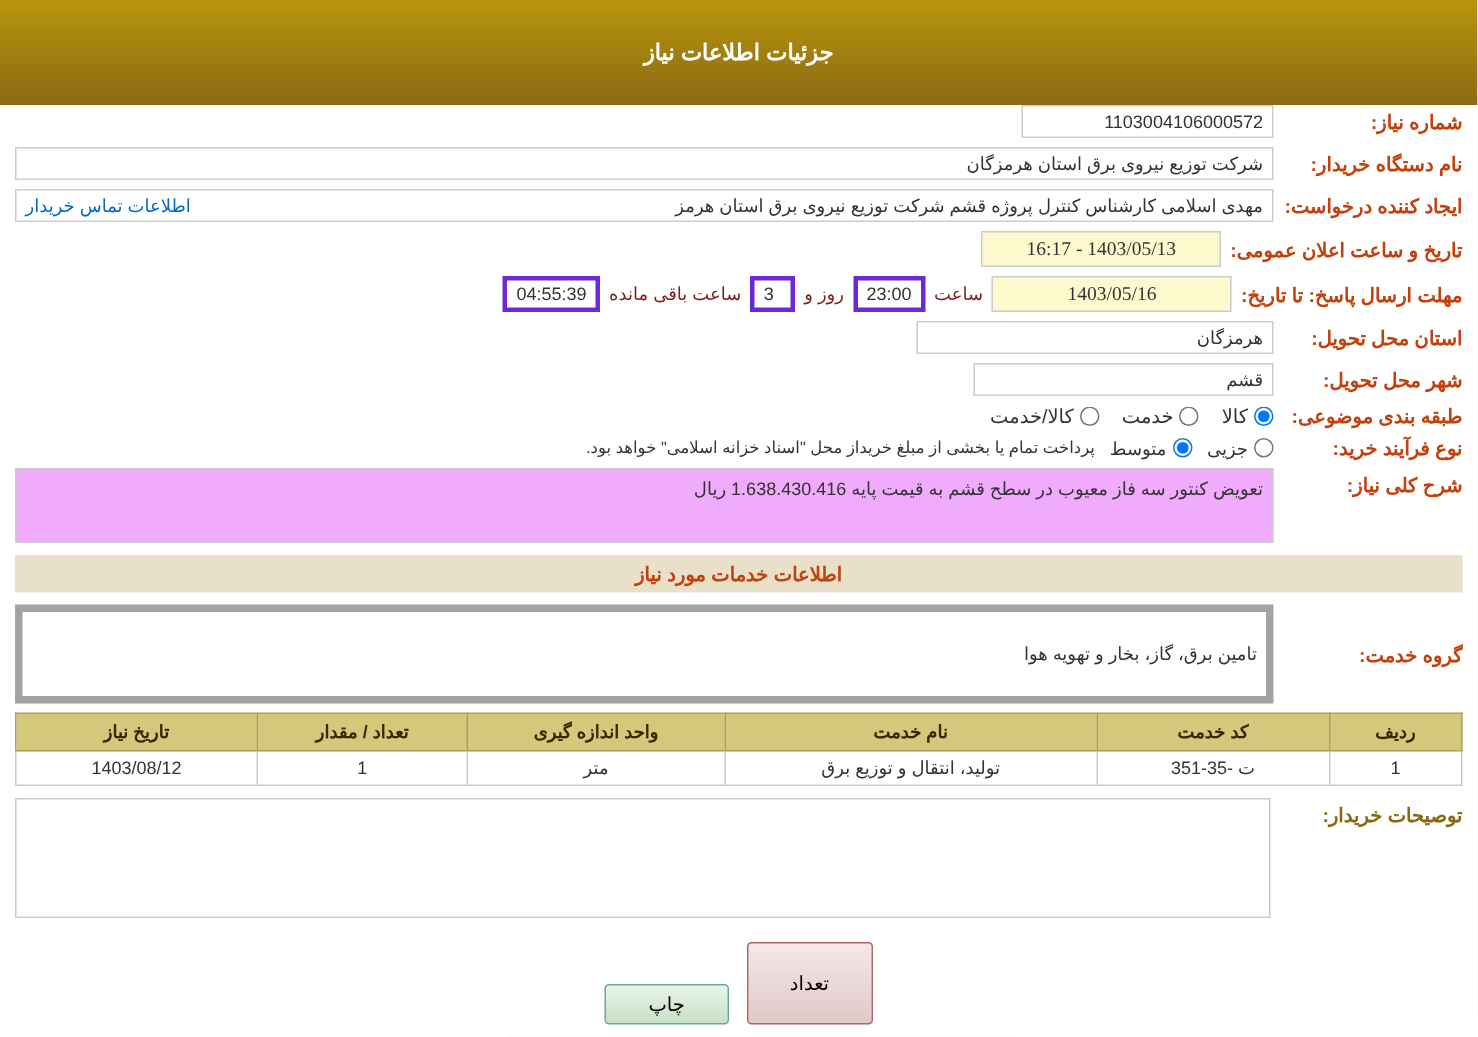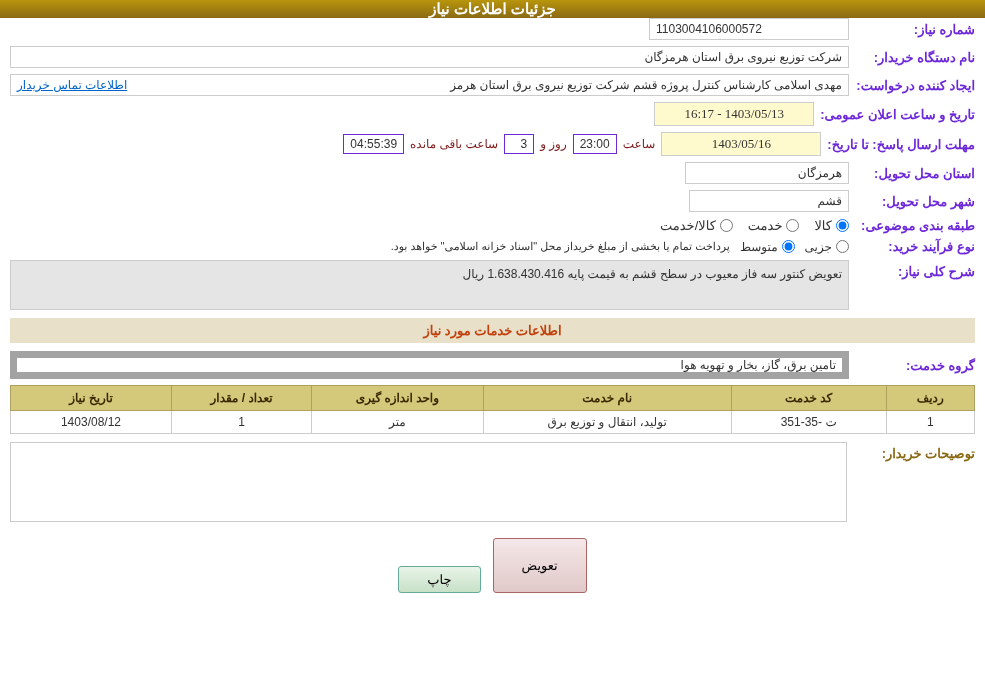--- a/index.html
+++ b/index.html
@@ -13,71 +13,70 @@
     .page-container {
       max-width: 985px;
       margin: 0 auto;
       background: #fff;
       min-height: 691px;
     }
     .page-header {
       background: linear-gradient(to bottom, #b8960c, #8b6914);
       color: #fff;
       text-align: center;
-      padding: 0;
+      padding: 26px;
       font-size: 15px;
       font-weight: bold;
     }
     .content-area {
       padding: 12px 20px;
     }
     .form-row {
       display: flex;
       align-items: center;
       margin-bottom: 6px;
       gap: 6px;
     }
     .label {
-      color: #6d28d9;
+      color: #c2410c;
       font-weight: bold;
       white-space: nowrap;
       min-width: 120px;
       text-align: right;
     }
     .field-box {
       border: 1px solid #ccc;
       background: #fff;
       padding: 3px 6px;
       min-height: 22px;
       font-size: 12px;
       font-family: Tahoma, Arial, sans-serif;
     }
     .field-wide {
       flex: 1;
     }
     .field-number {
-      width: 200px;
-      text-align: left;
+      width: 168px;
+      text-align: right;
     }
     .date-field {
       width: 160px;
       text-align: center;
       background: #fffacd;
       border: 1px solid #ccc;
       padding: 3px 6px;
       font-family: Liberation Serif, serif;
     }
     .small-label {
       font-size: 12px;
       color: #7f1d1d;
       white-space: nowrap;
     }
     .link-blue {
       color: #0066cc;
-      text-decoration: underline;
       cursor: pointer;
     }
     .section-divider {
       background: #e8e0c8;
       text-align: center;
       padding: 5px;
       font-weight: bold;
       color: #c2410c;
       margin: 8px 0;
       font-size: 13px;
@@ -90,36 +89,36 @@
     }
     .radio-item {
       display: flex;
       align-items: center;
       gap: 4px;
     }
     .description-box {
       border: 1px solid #ccc;
       min-height: 50px;
       padding: 6px;
-      background: #e5e5e5;
+      background: #f0abfc;
       font-size: 12px;
       direction: rtl;
       text-align: right;
       width: 100%;
     }
     .service-row {
       display: flex;
       align-items: center;
       margin-bottom: 6px;
       gap: 6px;
     }
     .service-field {
       flex: 1;
-      border: 7px solid #a3a3a3;
-      padding: 0 6px;
+      border: 5px solid #a3a3a3;
+      padding: 21px 6px;
       background: #fff;
       font-size: 12px;
     }
     table {
       width: 100%;
       border-collapse: collapse;
       margin-top: 6px;
       font-size: 12px;
     }
     table th {
@@ -180,25 +179,25 @@
       margin-top: 28px;
     }
     .btn-back {
       background: linear-gradient(to bottom, #f5e8e8, #e0c8c8);
       border-color: #a66;
     }
     .inner-content {
       padding: 0 10px;
     }
     .time-box {
-      border: 1px solid #6d28d9;
+      border: 3px solid #6d28d9;
       padding: 2px 6px;
       background: #fff;
       font-size: 12px;
-      text-align: right;
+      text-align: left;
     }
     .purchase-type-row {
       display: flex;
       align-items: center;
       gap: 10px;
       direction: rtl;
       font-size: 12px;
     }
     .purchase-note {
       color: #333;
@@ -244,26 +243,26 @@
       <span class="small-label">ساعت</span>
       <div class="time-box">23:00</div>
       <span class="small-label">روز و</span>
       <div class="time-box" style="width:30px;">3</div>
       <span class="small-label">ساعت باقی مانده</span>
       <div class="time-box">04:55:39</div>
     </div>
 
     <div class="form-row">
       <span class="label">استان محل تحویل:</span>
-      <div class="field-box" style="width:164px;">هرمزگان</div>
+      <div class="field-box" style="width:238px;">هرمزگان</div>
     </div>
 
     <div class="form-row">
       <span class="label">شهر محل تحویل:</span>
-      <div class="field-box" style="width:160px;">قشم</div>
+      <div class="field-box" style="width:200px;">قشم</div>
     </div>
 
     <div class="form-row">
       <span class="label">طبقه بندی موضوعی:</span>
       <div class="radio-row">
         <div class="radio-item">
           <input type="radio" name="category" checked="" style="">
           <span>کالا</span>
         </div>
         <div class="radio-item">
@@ -326,18 +325,18 @@
       </tr>
         </tbody>
     </table>
 
     <div class="comment-row">
       <span class="comment-label">توصیحات خریدار:</span>
       <div class="comment-box" style="flex:1; min-height:80px;"></div>
     </div>
 
     <div class="buttons-row">
-      <button class="btn btn-back">تعویض</button>
+      <button class="btn btn-back">تعداد</button>
       <button class="btn btn-print">چاپ</button>
     </div>
 
   </div>
 </div>
 
 </body></html>

